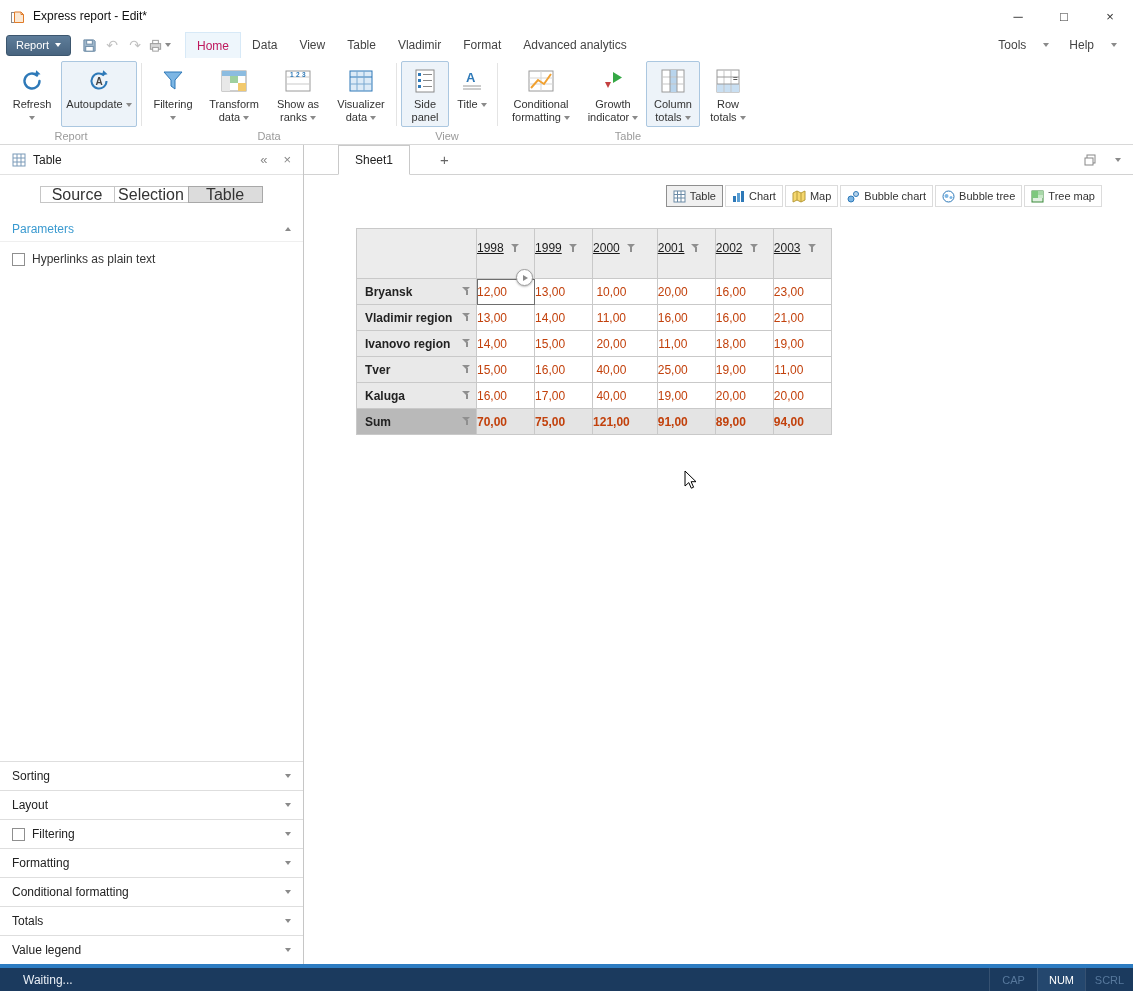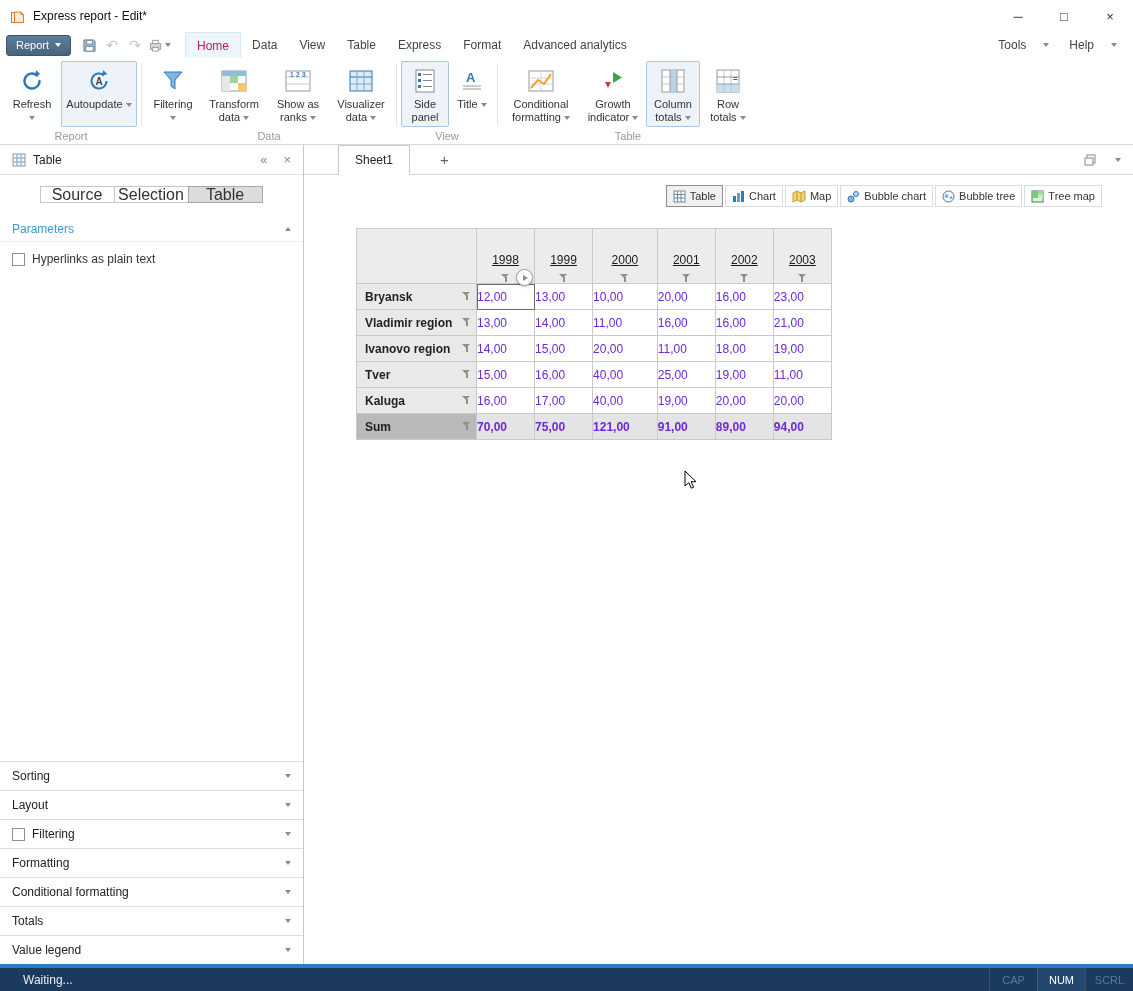--- a/index.html
+++ b/index.html
@@ -67,25 +67,25 @@
   .viewbar{position:absolute;top:10px;right:31px;display:flex;gap:2px}
   .vbtn{height:22px;display:flex;align-items:center;gap:4px;padding:0 6px;border:1px solid #dcdcdc;background:#fff;font-size:11px;color:#333}
   .vbtn.sel{border-color:#8f8f8f;background:#f0f0f0}
 
   
   .tablewrap{position:absolute;left:52px;top:53px}
   table.grid{border-collapse:collapse;font-size:12px;table-layout:fixed}
   .grid th,.grid td{border:1px solid #c9c9c9}
   .grid th.corner{width:120px;height:50px;background:#ececec}
   .grid th.colh{width:49px;height:50px;background:#ececec;vertical-align:top;font-weight:normal}
-  .colh-in{display:flex;flex-direction:column;align-items:center;padding-top:24px;gap:7px}
+  .colh-in{display:flex;align-items:center;padding-top:12px;gap:7px}
   .yr{text-decoration:underline;color:#1a1a1a}
   .grid th.rowh{background:#e9e9e9;height:26px;font-weight:bold;text-align:left;padding:0 5px 0 8px}
   .rh-flex{display:flex;align-items:center;justify-content:space-between}
-  .grid td.val{text-align:left;padding-right:27px;background:#fff;height:26px;color:#6d28d9}
+  .grid td.val{text-align:center;padding-right:27px;background:#fff;height:26px;color:#c2410c}
   .grid tr.sum th.rowh{background:#b9b9b9;font-weight:bold}
   .grid tr.sum td.val{background:#e4e4e4;font-weight:bold}
   td.val.selcell{outline:1.5px solid #6e6e6e;outline-offset:-1.5px}
 
   .funnel{position:relative;width:9px;height:9px;display:inline-block;flex:0 0 auto}
   .funnel:before{content:"";position:absolute;top:0;left:0;border-left:4.5px solid transparent;border-right:4.5px solid transparent;border-top:4px solid #8f8f8f}
   .funnel:after{content:"";position:absolute;top:3px;left:3.5px;width:2px;height:5px;background:#8f8f8f}
 
   .playbtn{position:absolute;left:212px;top:94px;width:17px;height:17px;border-radius:50%;border:1px solid #9f9f9f;background:#fff;display:flex;align-items:center;justify-content:center;box-shadow:0 1px 2px rgba(0,0,0,.25);z-index:3}
   .play-tri{width:0;height:0;border-top:3.5px solid transparent;border-bottom:3.5px solid transparent;border-left:5px solid #8a8a8a;margin-left:1px}
@@ -144,21 +144,21 @@
         <rect x="5" y="10" width="6" height="4" fill="#fff" stroke="#9a9a9a"></rect>
       </svg>
       <span class="caret-d"></span>
     </div>
   </div>
   <div class="tabs">
     <div class="tab active">Home</div>
     <div class="tab">Data</div>
     <div class="tab">View</div>
     <div class="tab">Table</div>
-    <div class="tab">Express</div>
+    <div class="tab">Vladimir</div>
     <div class="tab">Format</div>
     <div class="tab">Advanced analytics</div>
   </div>
   <div class="menu-right">
     <div class="menu-item">
       <span>Tools</span>
       <span class="caret-d"></span>
     </div>
     <div class="menu-item">
       <span>Help</span>

